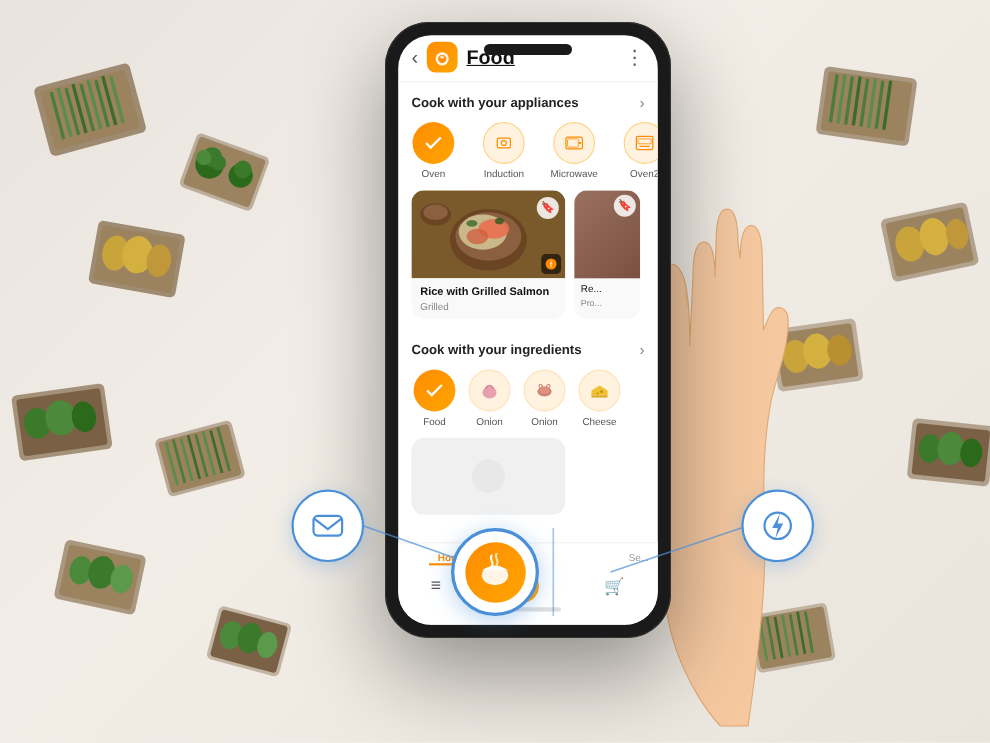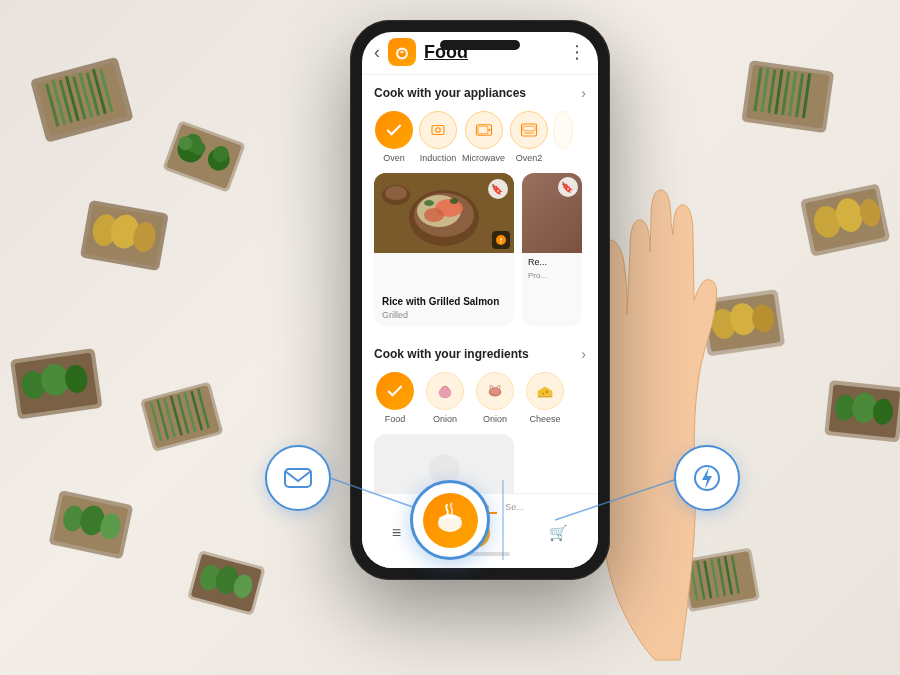--- a/index.html
+++ b/index.html
@@ -123,21 +123,21 @@
       font-size: 12px;
       font-weight: 600;
       color: #222;
     }
 
     .section-arrow { font-size: 14px; color: #888; }
 
     
     .appliances-row {
       display: flex;
-      gap: 4px;
+      gap: 24px;
       padding: 4px 12px 10px;
       overflow-x: hidden;
     }
 
     .appliance-item {
       display: flex;
       flex-direction: column;
       align-items: center;
       gap: 4px;
       min-width: 40px;
@@ -233,21 +233,20 @@
       border-radius: 4px;
       width: 18px;
       height: 18px;
       display: flex;
       align-items: center;
       justify-content: center;
     }
 
     .recipe-info {
       padding: 6px 8px;
-      margin-top: 36px;
     }
 
     .recipe-name {
       font-size: 10px;
       font-weight: 600;
       color: #111;
       line-height: 1.3;
     }
 
     .recipe-provider {
@@ -304,21 +303,21 @@
       bottom: 0;
       left: 0;
       right: 0;
       background: #fff;
       border-top: 1px solid #f0f0f0;
       padding: 8px 0 12px;
     }
 
     .nav-tabs {
       display: flex;
-      justify-content: center;
+      justify-content: space-between;
       margin-bottom: 4px;
       padding-left: 28px;
     }
 
     .nav-tab {
       font-size: 9px;
       color: #999;
       text-align: center;
       padding: 0 8px;
     }

